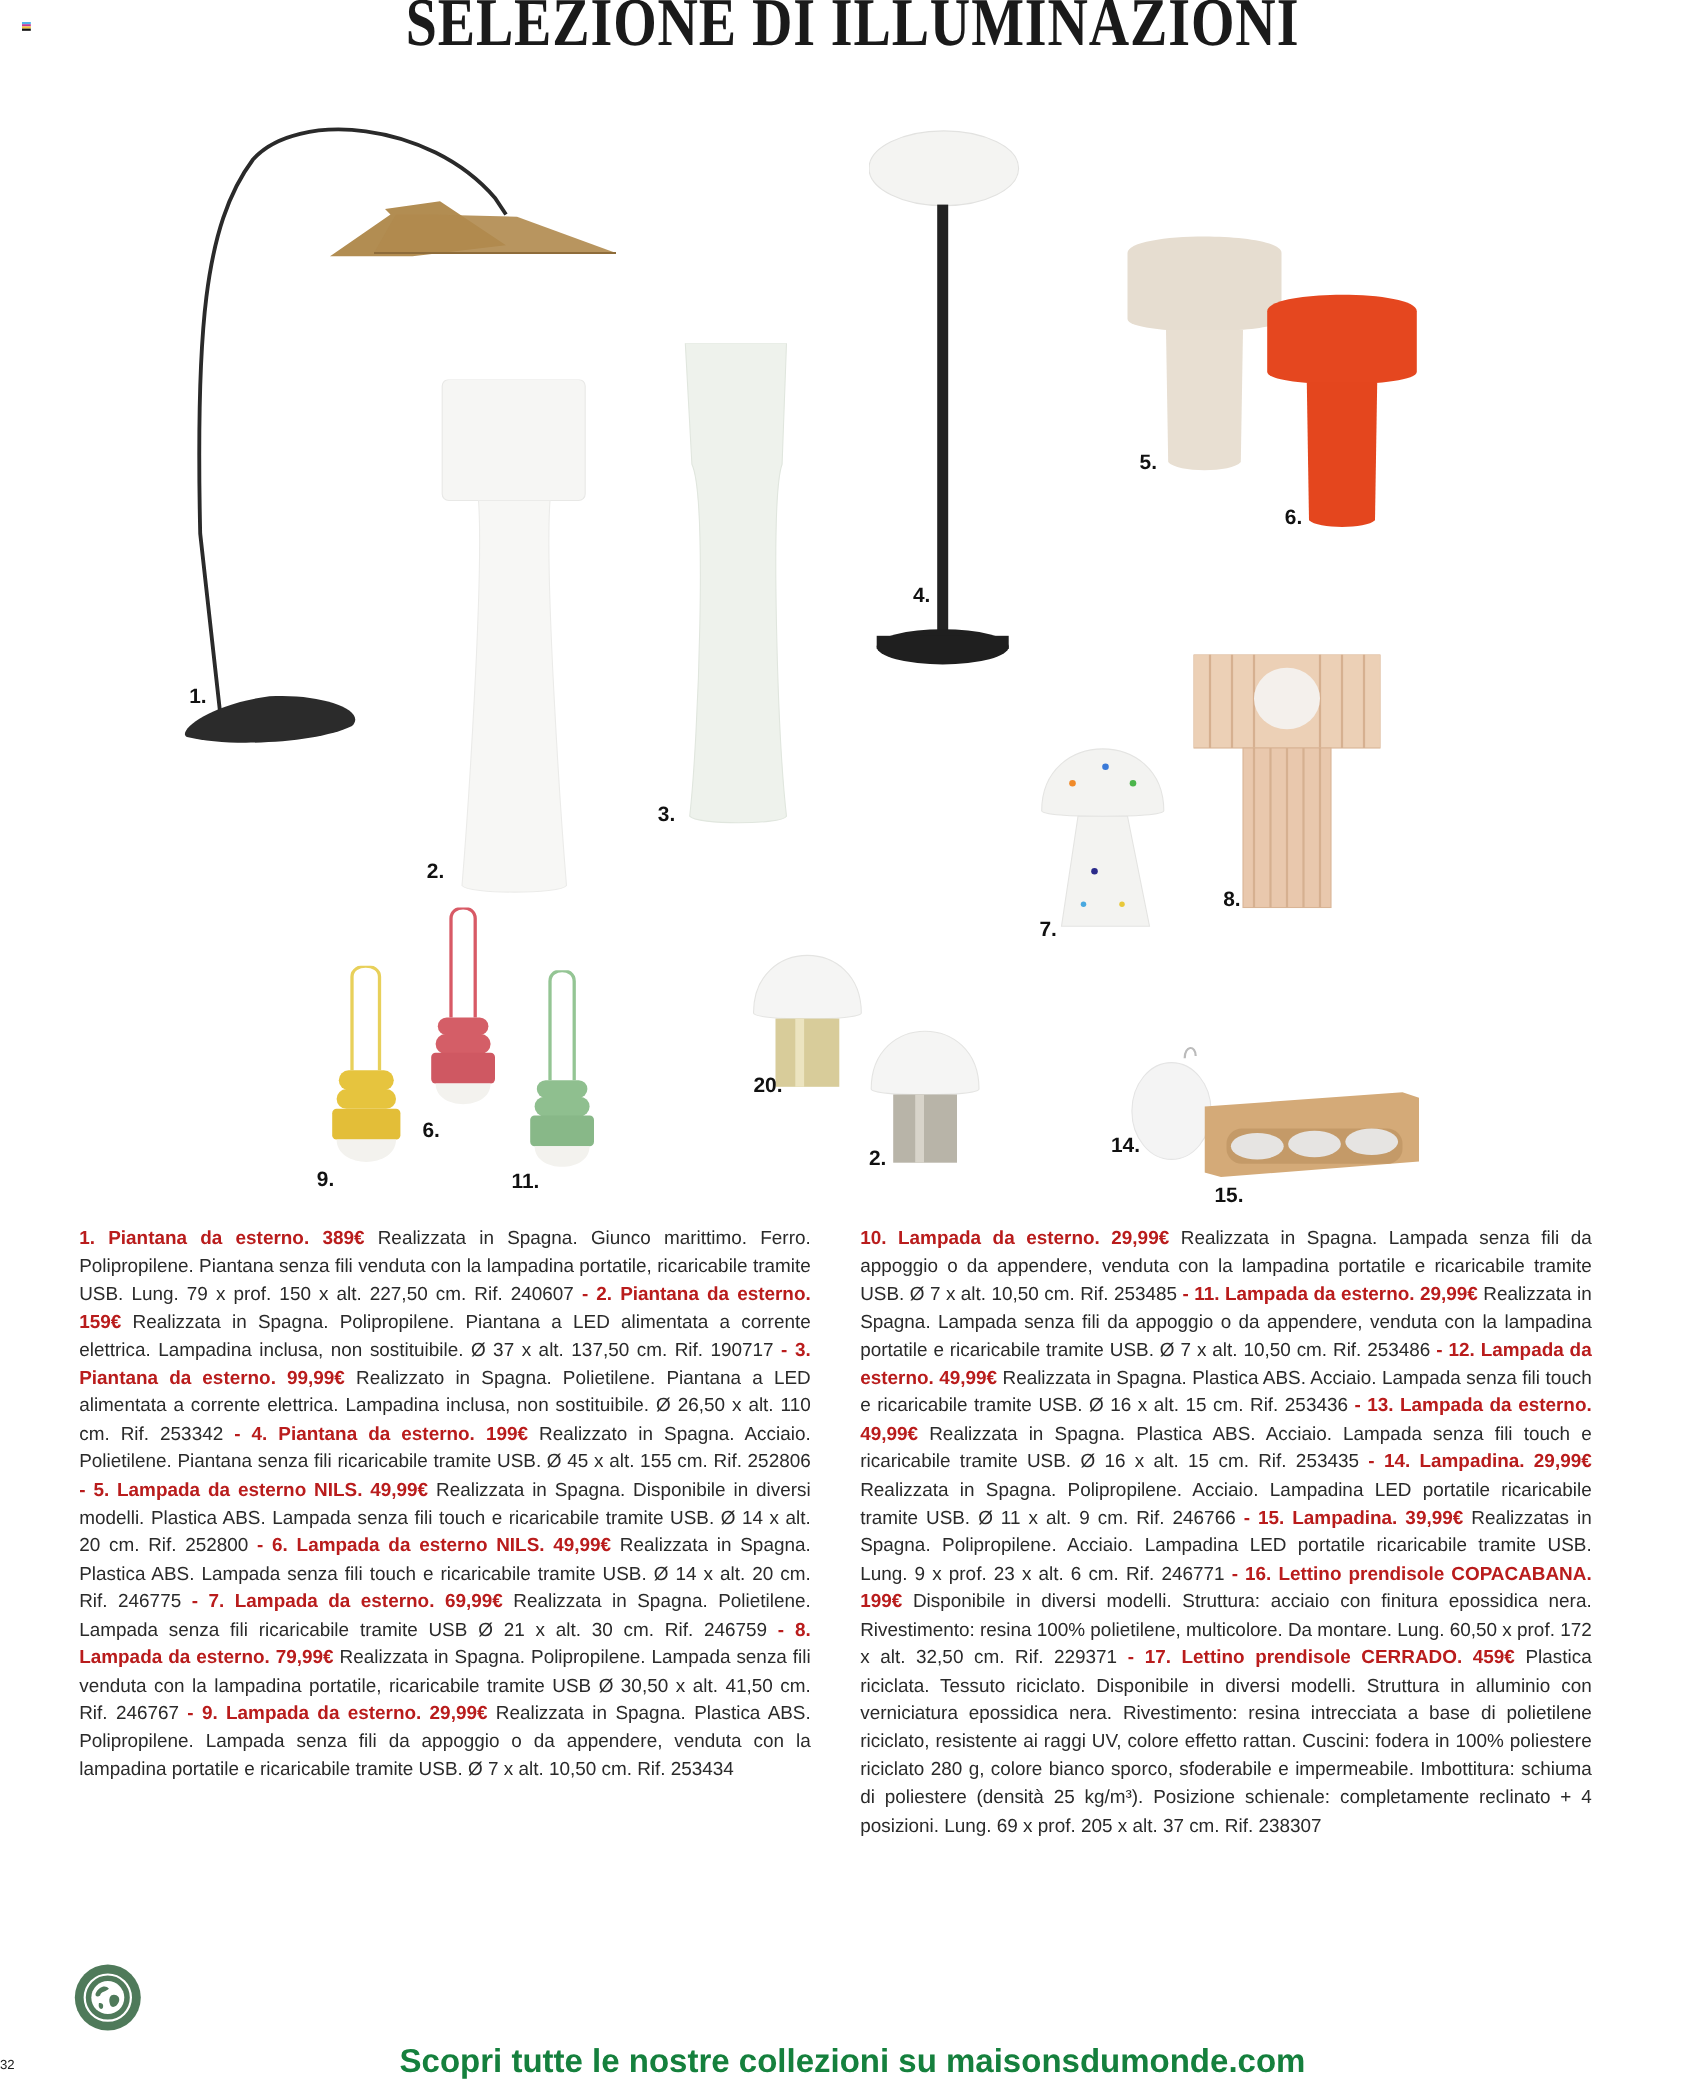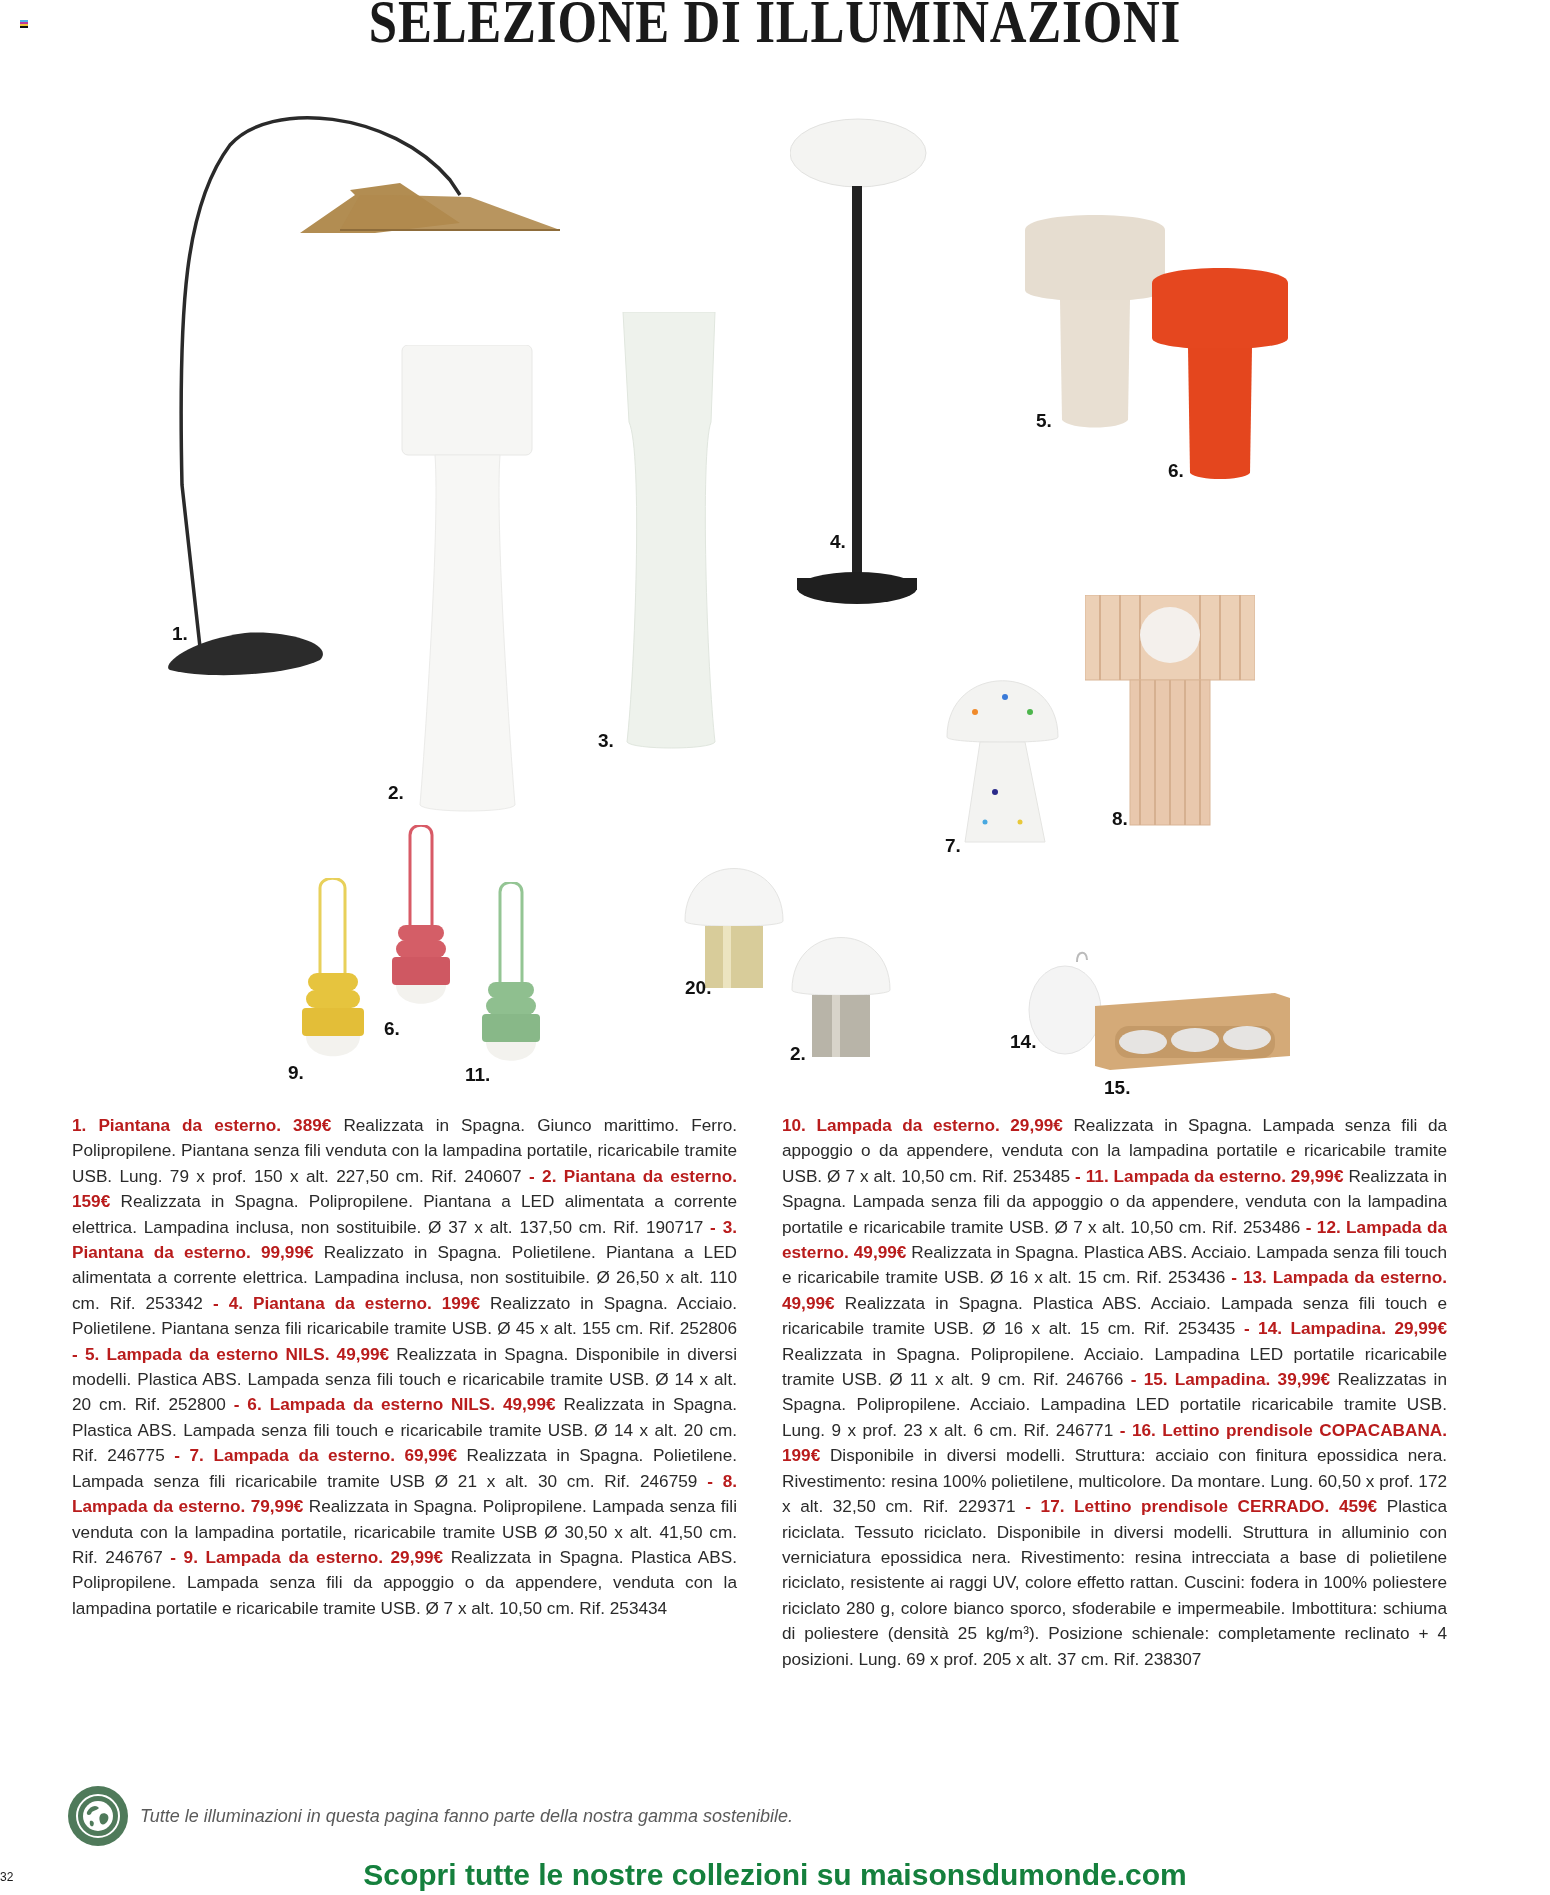--- a/index.html
+++ b/index.html
@@ -202,17 +202,16 @@
 <div class="eco">
   <div class="eco-badge">
     <svg width="48" height="48" viewBox="0 0 48 48">
       <circle cx="24" cy="24" r="21" fill="none" stroke="#ffffff" stroke-width="2"></circle>
       <circle cx="24" cy="24" r="15" fill="#ffffff"></circle>
       <path d="M13 20 C16 14 22 12 25 16 C22 19 18 18 17 22 C15 24 12 23 13 20 Z" fill="#4f7a5a"></path>
       <path d="M27 22 C31 20 36 23 34 28 C32 33 27 34 26 30 C25 27 25 24 27 22 Z" fill="#4f7a5a"></path>
       <path d="M16 29 C19 28 21 31 19 34 C17 35 15 33 16 29 Z" fill="#4f7a5a"></path>
     </svg>
   </div>
-  <span class="eco-text">Tutte le illuminazioni in questa pagina fanno parte della nostra gamma sostenibile.</span>
 </div>
 
 <div class="footer-cta">Scopri tutte le nostre collezioni su maisonsdumonde.com</div>
 <div class="page-num">32</div>
 
 </body></html>

